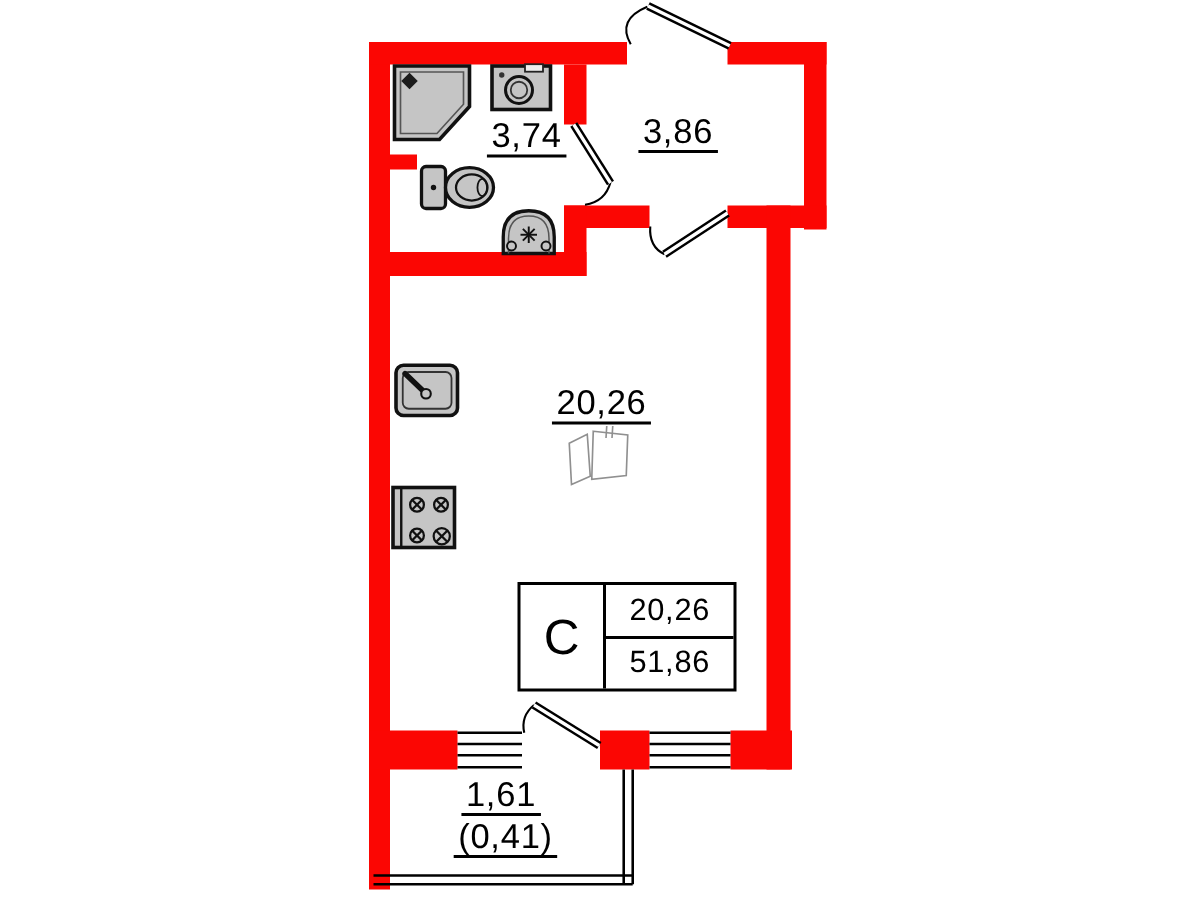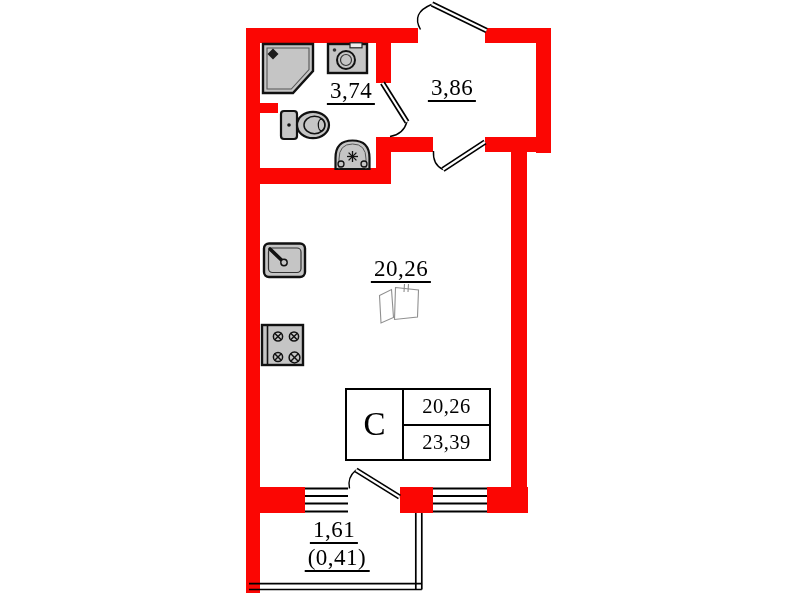--- a/index.html
+++ b/index.html
@@ -1,17 +1,17 @@
 <!DOCTYPE html>
 <html style="--wall: #fb0603; --fixture: #c5c5c5; --line: #000000;"><head>
 <meta charset="utf-8">
 <style>
   html,body{margin:0;padding:0;background:#fff;}
   .stage{position:relative;width:800px;height:600px;background:#fff;overflow:hidden;
-         font-family:Liberation Serif, serif;color:#000;}
+         font-family:Liberation Sans, sans-serif;color:#000;}
   .w{position:absolute;background:var(--wall,#fb0603);}
   .lab{position:absolute;transform:translateX(-50%);font-size:23px;line-height:1.02;
        letter-spacing:.5px;border-bottom:2px solid #000;padding:0 3px 1px;white-space:nowrap;}
   svg.overlay{position:absolute;left:0;top:0;}
   .fx{fill:var(--fixture,#c5c5c5);stroke:#111;}
   .tbl{position:absolute;left:345px;top:388px;width:142px;height:69px;
        border:2.5px solid #000;display:flex;background:#fff;box-sizing:content-box;}
   .tbl-type{width:55px;border-right:2.5px solid #000;display:flex;align-items:center;
             justify-content:center;font-size:33px;}
   .tbl-rows{flex:1;display:flex;flex-direction:column;}
@@ -157,17 +157,17 @@
   <div class="lab" style="left:351px;top:79px">3,74</div>
   <div class="lab" style="left:452px;top:76px">3,86</div>
   <div class="lab" style="left:401px;top:257px">20,26</div>
   <div class="lab" style="left:334px;top:518px">1,61</div>
   <div class="lab" style="left:337px;top:546px">(0,41)</div>
 
   <div class="tbl">
     <div class="tbl-type">С</div>
     <div class="tbl-rows">
       <div class="tbl-row">20,26</div>
-      <div class="tbl-row">23,39</div>
+      <div class="tbl-row">51,86</div>
     </div>
   </div>
 
 </div>
 
 </body></html>

